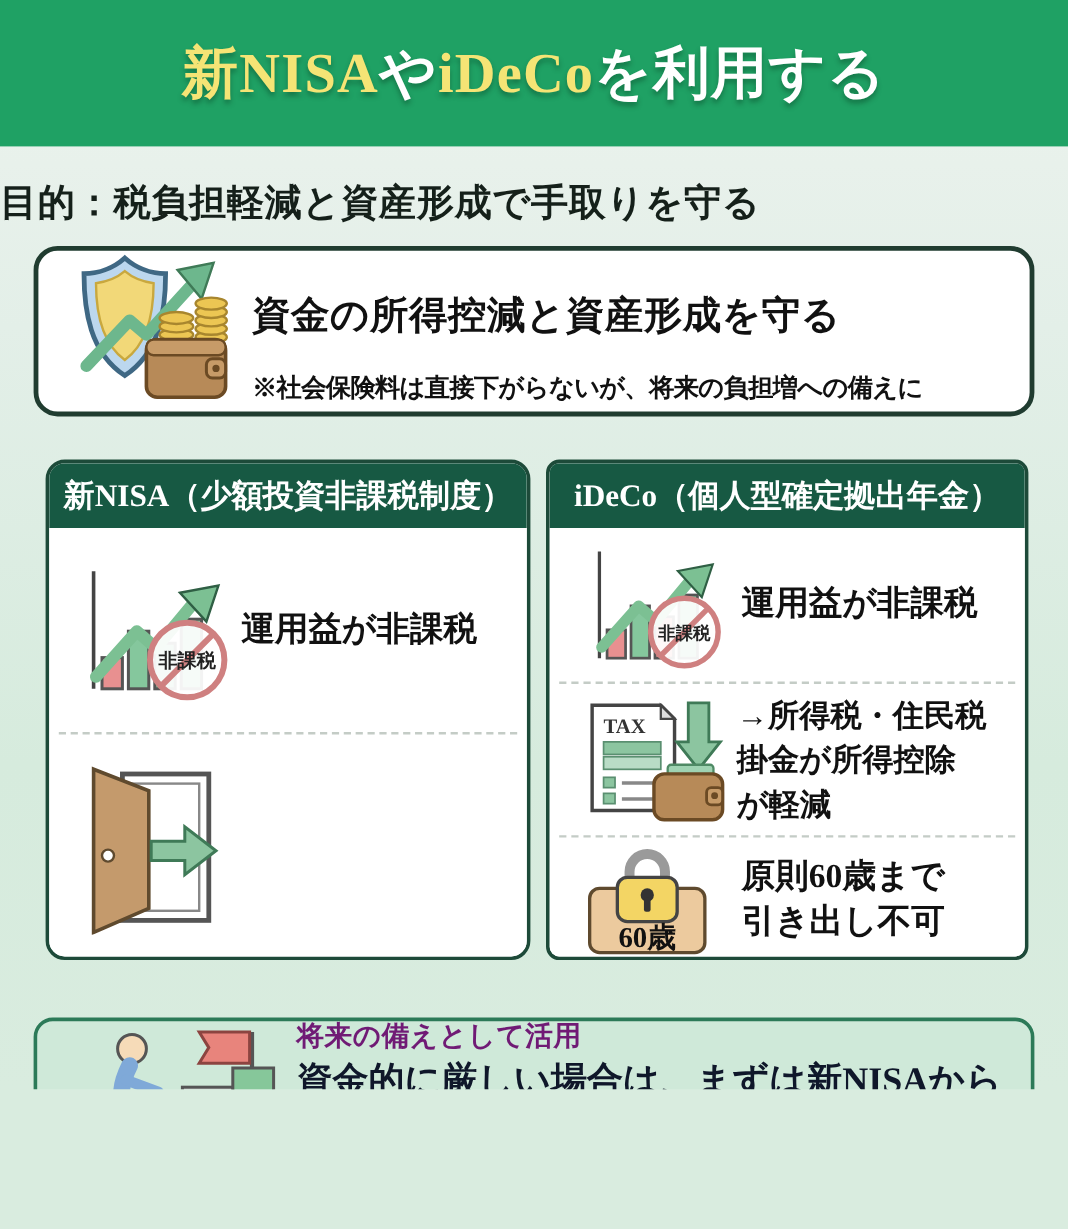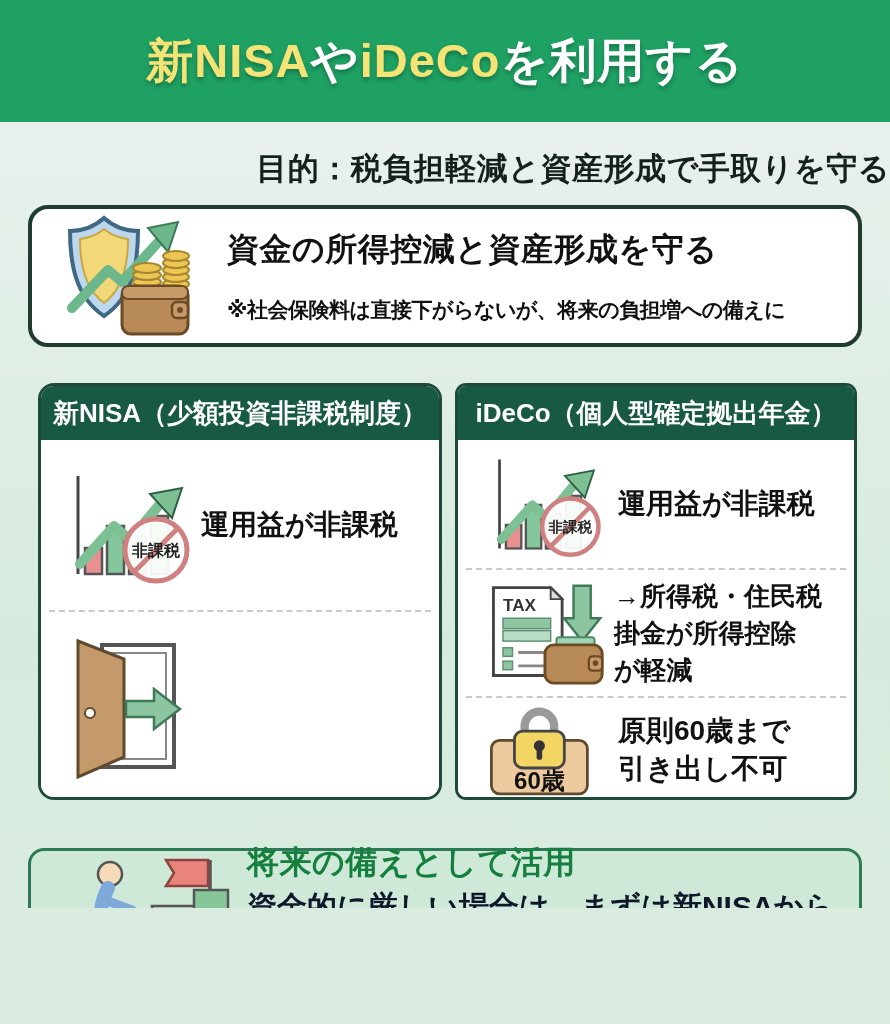--- a/index.html
+++ b/index.html
@@ -4,41 +4,42 @@
 <style>
   * { box-sizing: border-box; margin: 0; padding: 0; }
   html,body { width:890px; }
   body {
     font-family: "Liberation Sans", "DejaVu Sans", sans-serif;
     background:#d9ecdf;
   }
   .canvas {
     position:relative; width:890px; height:908px; overflow:hidden;
     background:linear-gradient(180deg,#edf3ee 0%, #e3efe8 30%, #d6ebdd 70%, #d9ecdf 100%);
+    font-family:Liberation Serif, serif;
   }
   
   .header {
     position:absolute; left:0; top:0; width:890px; height:122px;
     background:#1fa164; display:flex; align-items:center; justify-content:center;
   }
   .header-title {
     font-size:47px; font-weight:800; color:#ffffff; letter-spacing:1px;
     text-shadow:0 3px 4px rgba(0,40,20,.35);
   }
   .hl { color:#f5e475; }
   
   .purpose {
-    position:absolute; left:0; top:148px; width:890px; text-align:right;
+    position:absolute; left:0; top:148px; width:890px; text-align:left;
     font-size:31px; font-weight:800; color:#15201a; letter-spacing:0.5px;
   }
   
   .summary-card {
     position:absolute; left:28px; top:205px; width:834px; height:142px;
     background:#ffffff; border:4px solid #203c30; border-radius:20px;
-    display:flex; align-items:center; padding:6px 2px 6px 14px;gap:17px;
+    display:flex; align-items:flex-end; padding:6px 2px 6px 14px;
   }
   .summary-icon { flex:0 0 158px; display:flex; justify-content:center; }
   .summary-text { flex:1; padding-left:6px; }
   .summary-heading { font-size:32px; font-weight:800; color:#111; letter-spacing:0.5px; }
   .summary-note { font-size:21px; font-weight:700; color:#111; margin-top:24px; letter-spacing:-0.5px; }
   
   .column {
     position:absolute; top:383px; height:417px; background:#ffffff;
     border:3px solid #1d4a39; border-radius:16px; overflow:hidden;
     display:flex; flex-direction:column;
@@ -62,21 +63,21 @@
   .ideco-row2 { height:126px; }
   .ideco-row3 { height:103px; }
   
   .conclusion-card {
     position:absolute; left:28px; top:848px; width:834px; height:142px;
     background:#cfe9d9; border:3px solid #2c7a58; border-radius:16px;
     display:flex; align-items:center; padding:8px 16px 8px 16px;
   }
   .conclusion-icon { flex:0 0 200px; display:flex; justify-content:center; }
   .conclusion-text { flex:1; }
-  .conclusion-title { font-size:32px; font-weight:800; color:#15803d; letter-spacing:0.5px; }
+  .conclusion-title { font-size:23px; font-weight:800; color:#701a75; letter-spacing:0.5px; }
   .conclusion-body { font-size:30px; font-weight:800; color:#0f172a; line-height:36px; margin-top:4px; }
   
   .sparkle { position:absolute; left:792px; top:933px; z-index:6; }
 </style>
 </head>
 <body>
 
 <div class="canvas">
 
   <div class="header">

